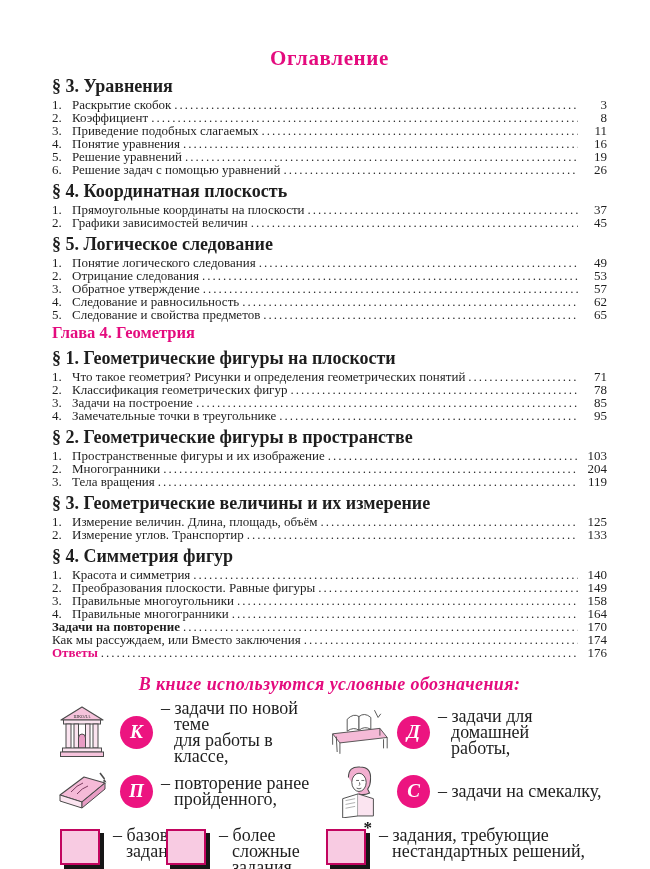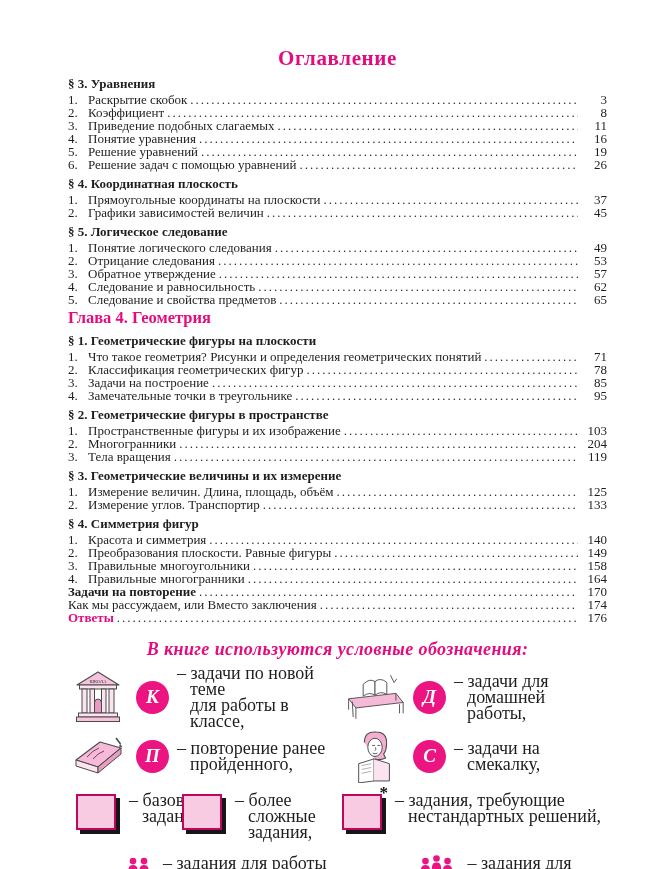--- a/index.html
+++ b/index.html
@@ -6,29 +6,29 @@
     --mag:#e40b7e;
     --circle:#ec1480;
     --ink:#1e1e1e;
   }
   html,body{margin:0;padding:0;background:#fff;}
   body{
     width:650px;height:869px;overflow:hidden;
     font-family:"Liberation Serif","DejaVu Serif",serif;
     color:var(--ink);
   }
-  .page{box-sizing:border-box;width:650px;height:869px;padding:46px 43px 0 68px;}
+  .page{box-sizing:border-box;width:650px;height:869px;padding:46px 43px 0 52px;}
 
   .doc-title{
     font-size:21px;font-weight:bold;color:var(--mag);
     text-align:center;letter-spacing:.6px;margin:0 0 3px 0;
   }
   
   .chapter{color:var(--mag);font-weight:bold;font-size:16.5px;margin:2px 0 2px;}
-  .section{font-weight:bold;font-size:13px;margin:5px 0 1px;}
+  .section{font-weight:bold;font-size:18px;margin:5px 0 1px;}
   .row{display:flex;align-items:baseline;font-size:13px;line-height:13px;}
   .row .num{flex:none;width:20px;}
   .row .t{flex:none;white-space:nowrap;padding-right:3px;}
   .leader{flex:1;overflow:hidden;white-space:nowrap;letter-spacing:2px;color:#2c2c2c;margin-right:3px;}
   .leader::after{content:"..........................................................................................................................................................";}
   .row .pg{flex:none;min-width:26px;text-align:right;}
   .row.bold .t,.row.bold .pg{font-weight:bold;}
   .row.bold .pg{font-weight:normal;}
   .row.magenta .t{color:var(--mag);font-weight:bold;}
 

